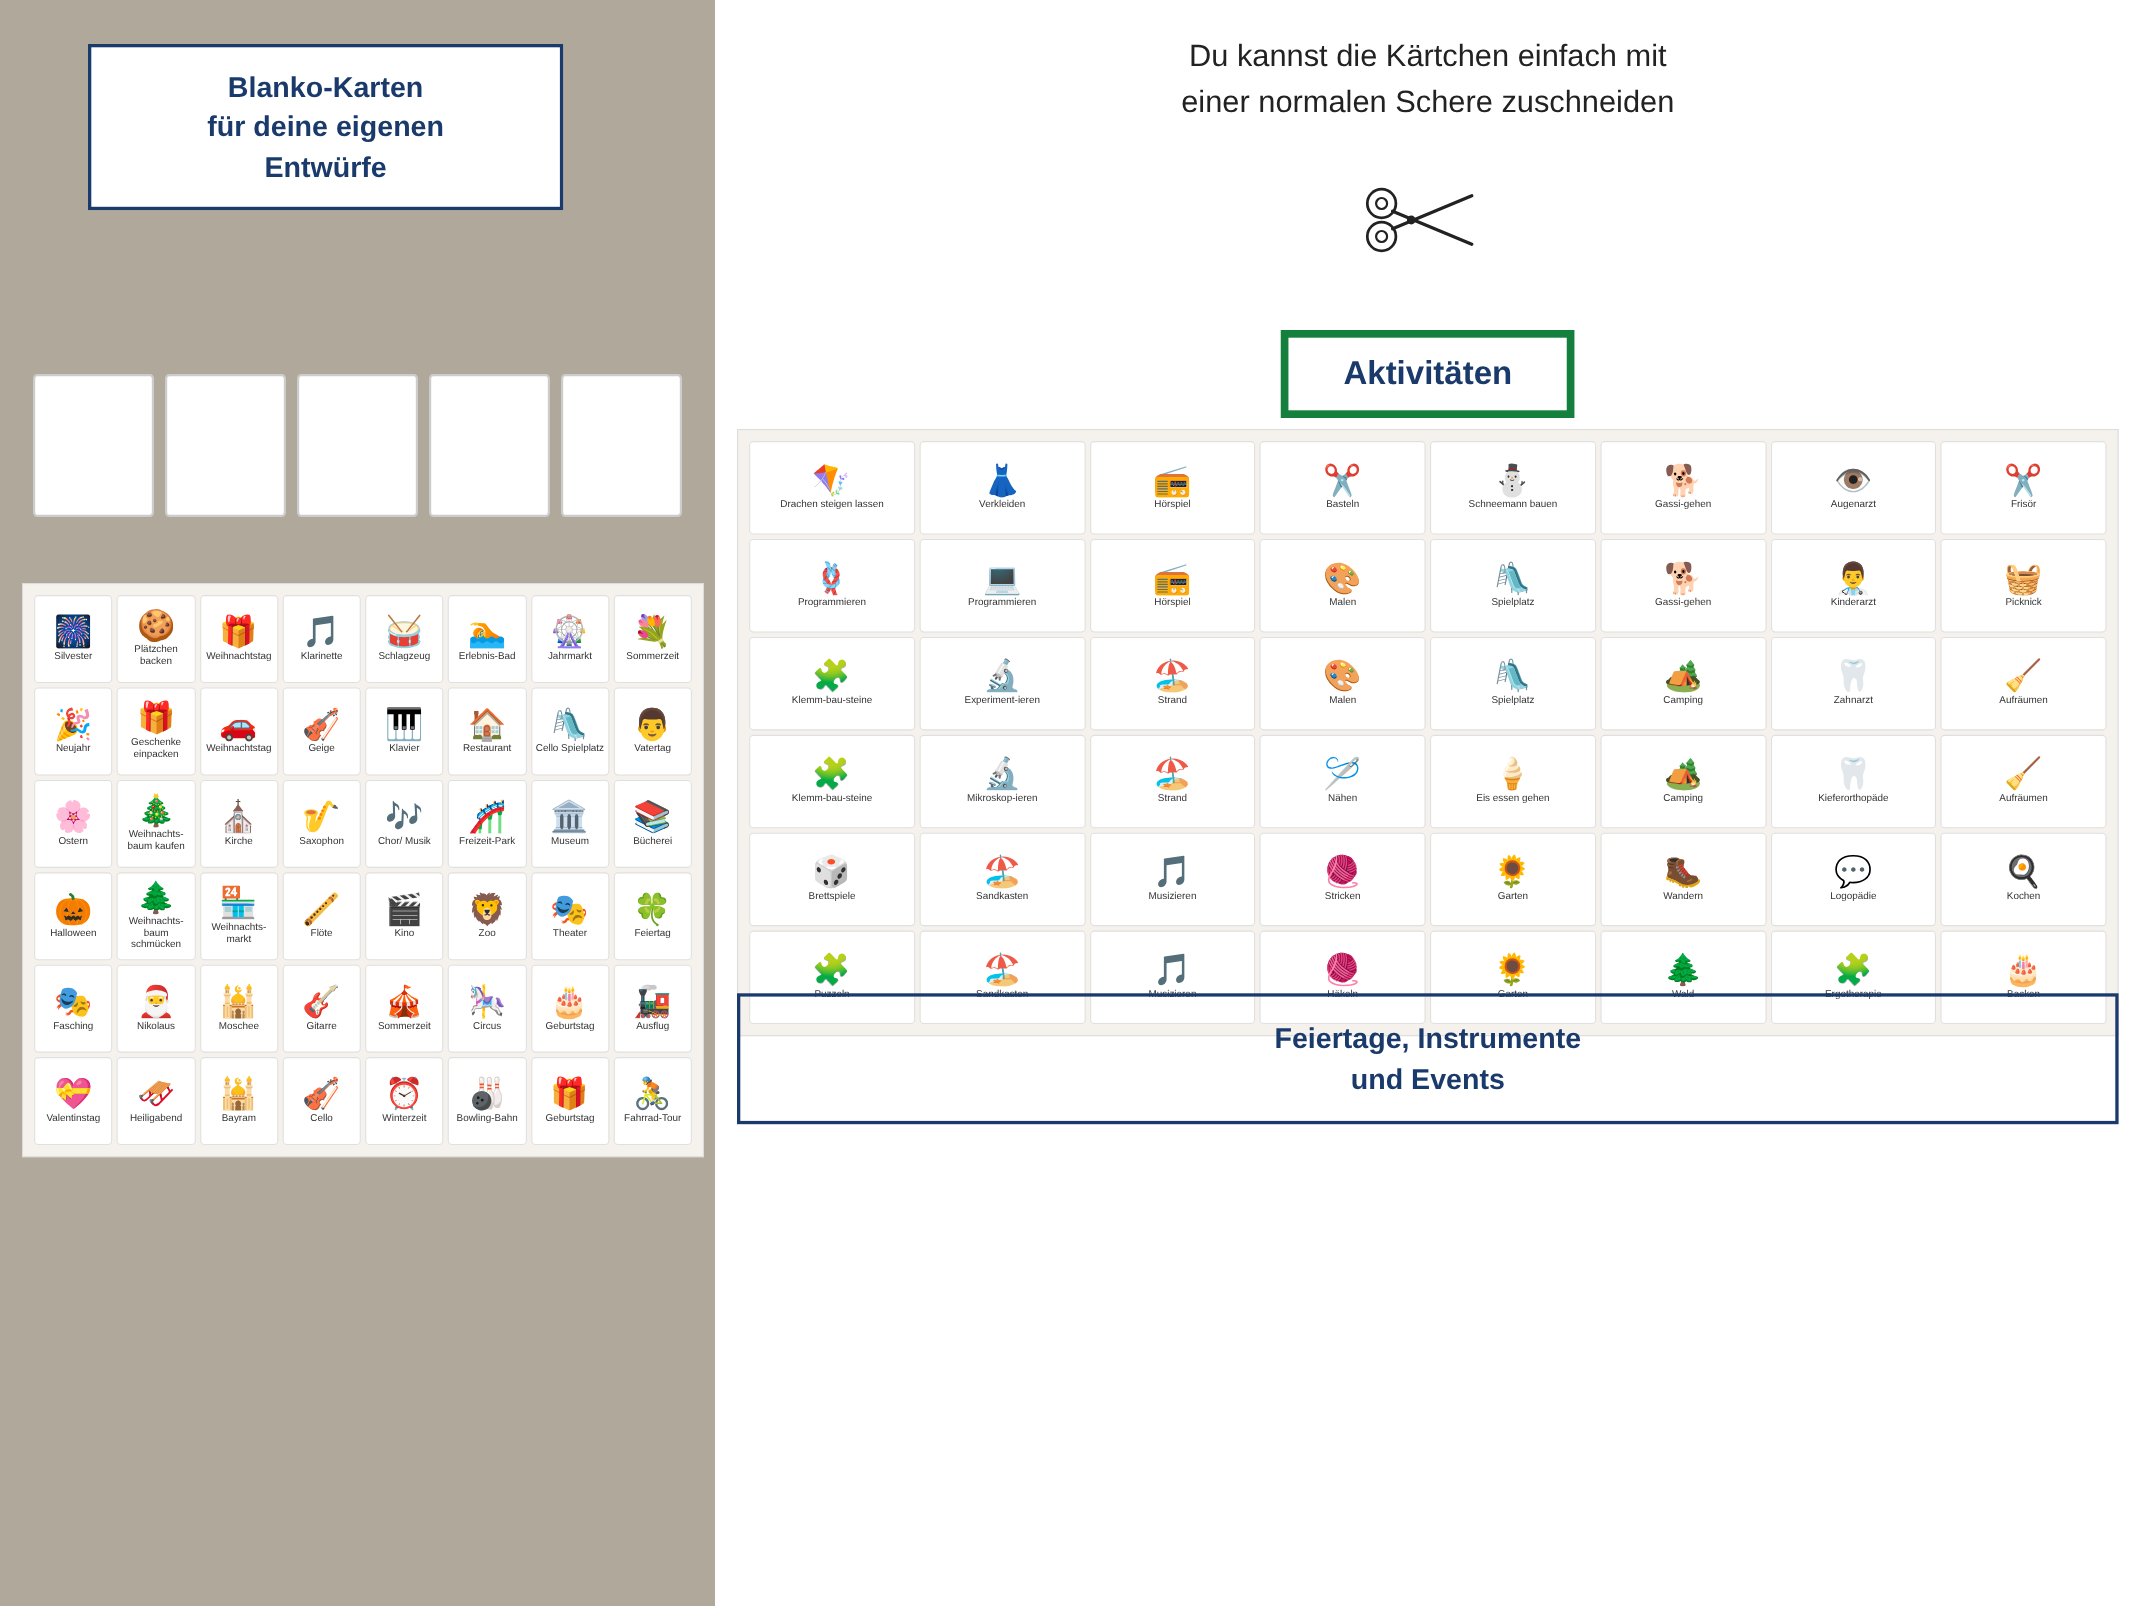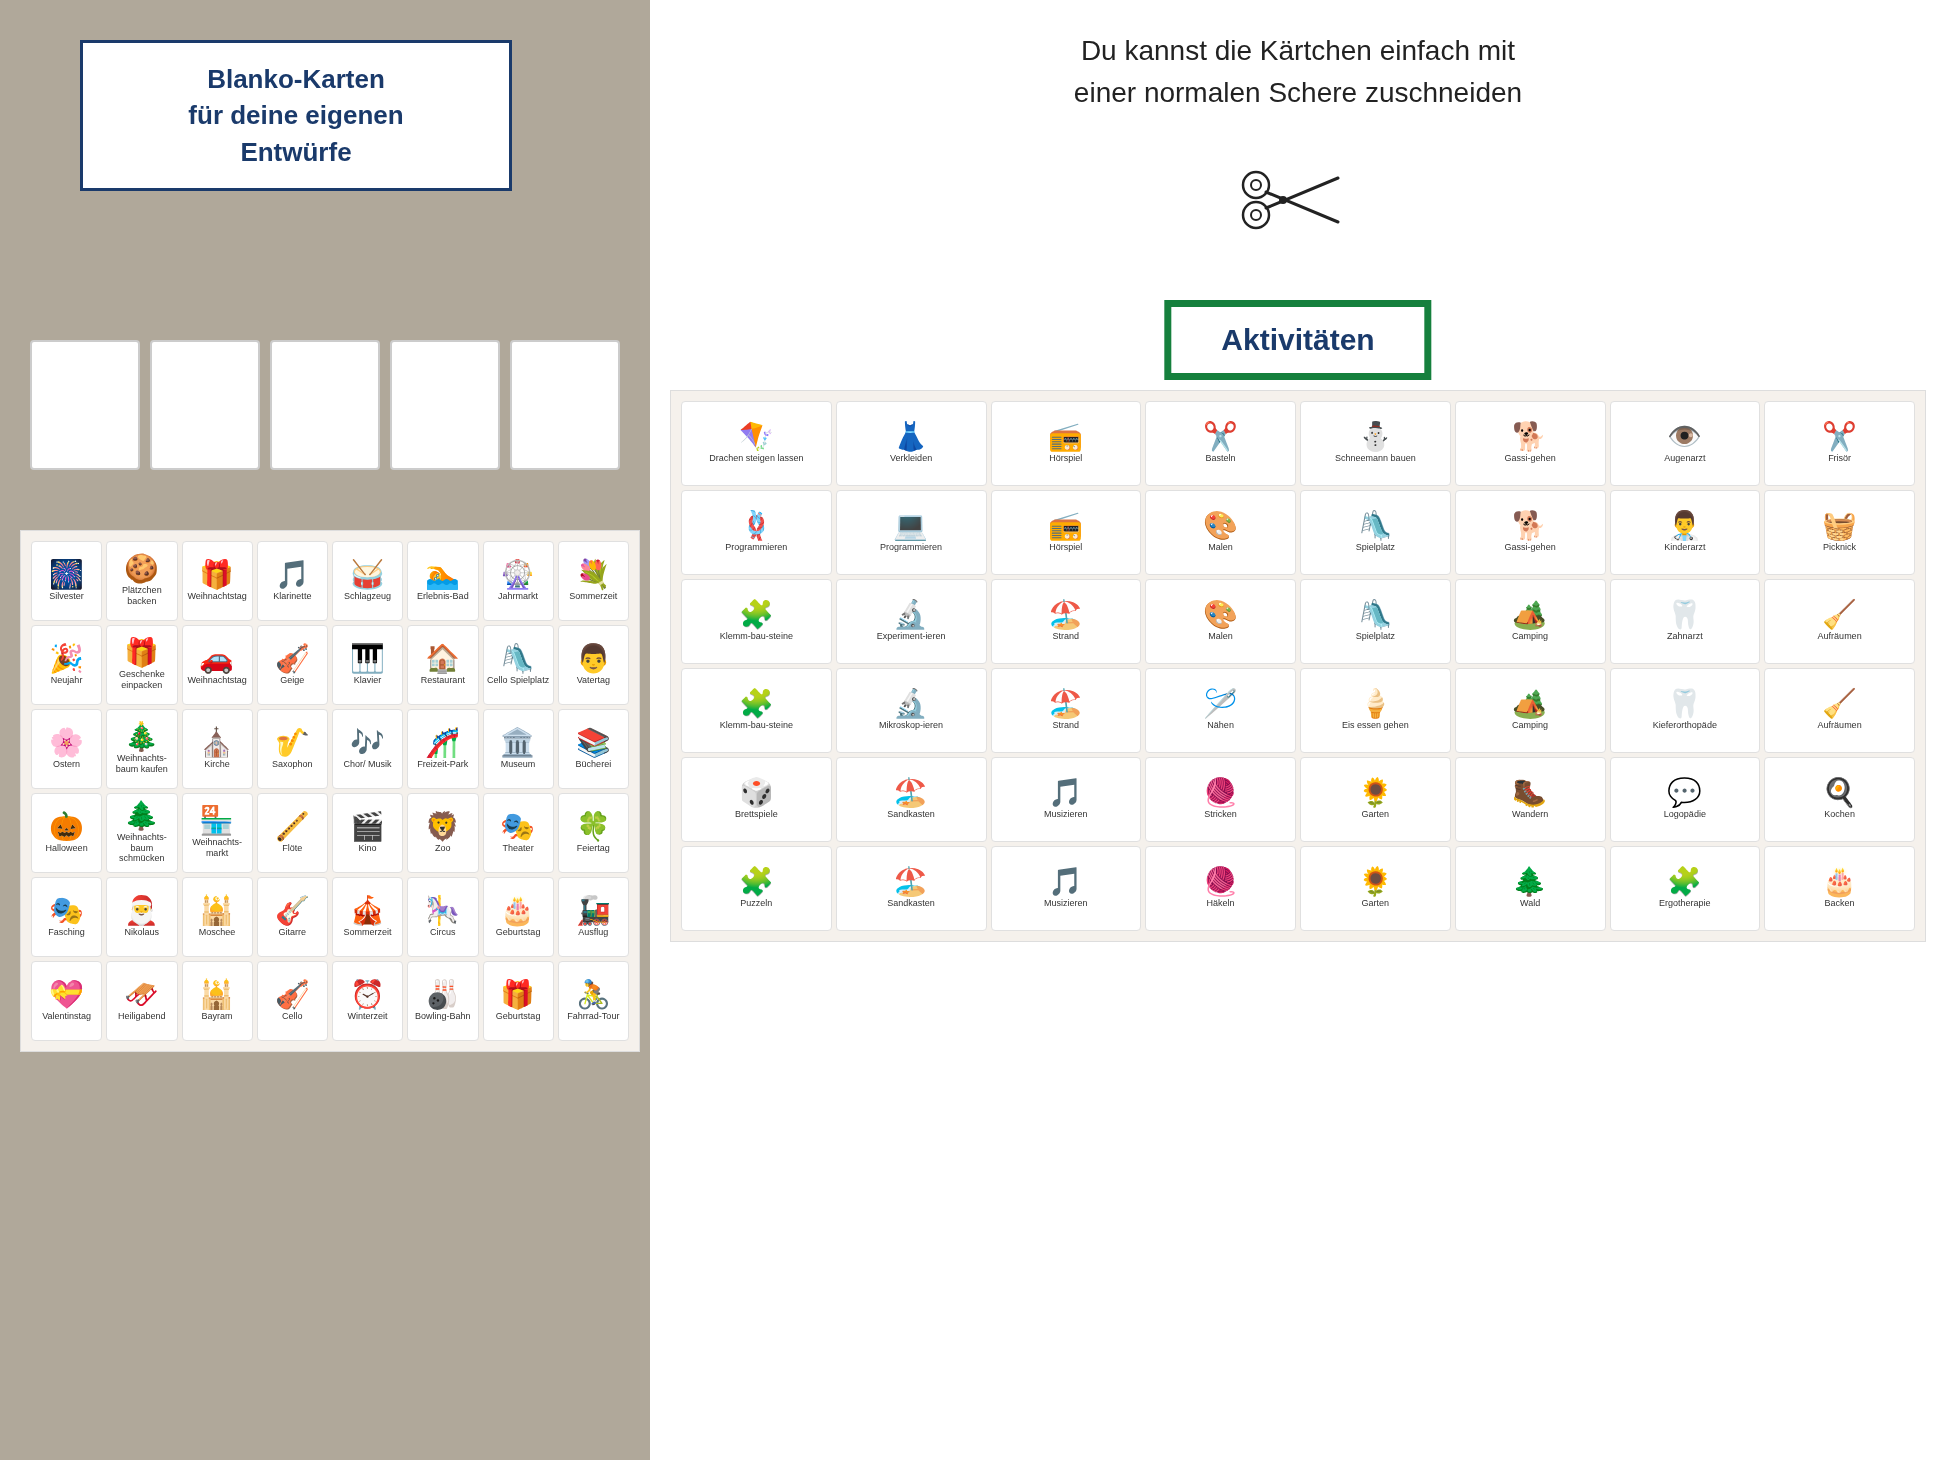--- a/index.html
+++ b/index.html
@@ -627,14 +627,17 @@
           <span class="act-cell-emoji">🧩</span>
           <span class="act-cell-label">Ergotherapie</span>
         </div>
         <div class="act-cell">
           <span class="act-cell-emoji">🎂</span>
           <span class="act-cell-label">Backen</span>
         </div>
       </div>
   </div>
 
+  <div class="feiertage-box">
+    <div class="feiertage-title">Feiertage, Instrumente<br>und Events</div>
+  </div>
 
 </div>
 
 </body></html>

